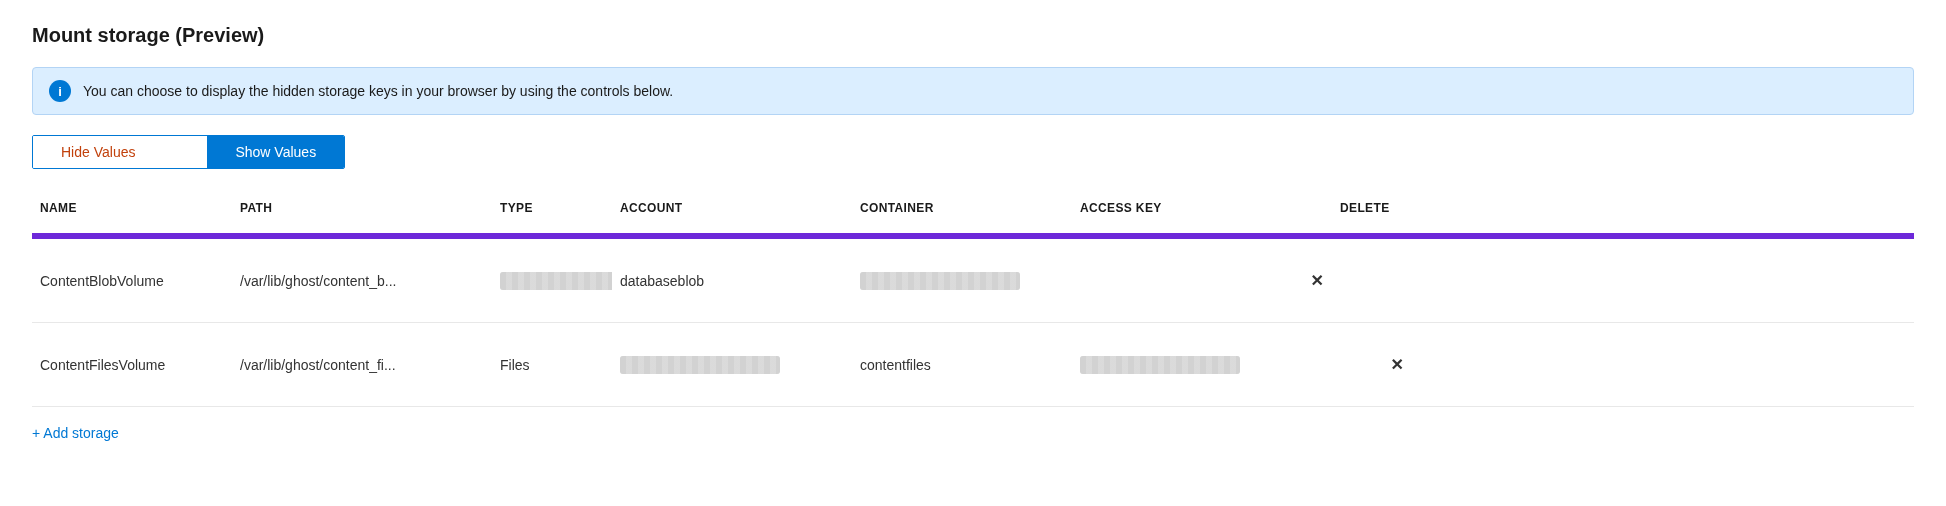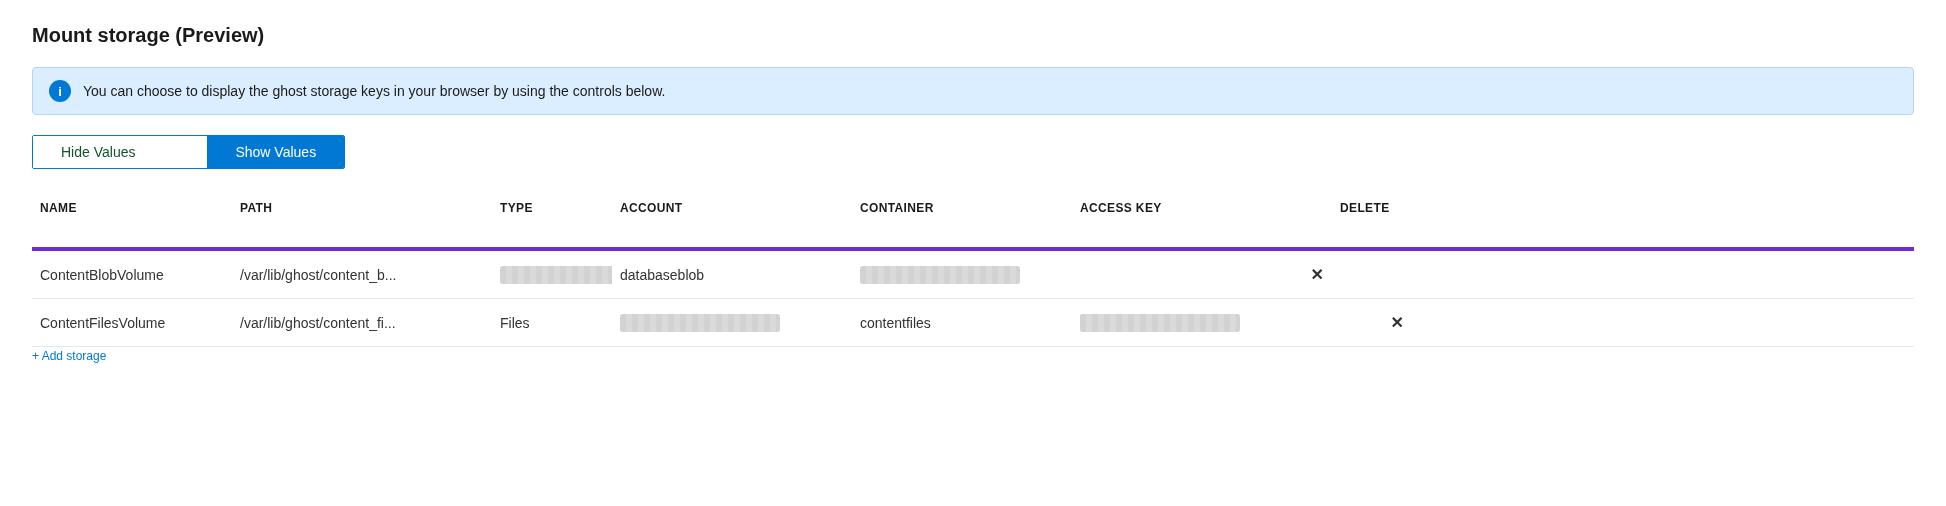--- a/index.html
+++ b/index.html
@@ -54,56 +54,56 @@
     .toggle-btn {
       padding: 8px 28px;
       font-size: 14px;
       cursor: pointer;
       border: none;
       outline: none;
       font-family: inherit;
     }
     .toggle-btn.inactive {
       background: #fff;
-      color: #14532d;
+      color: #c2410c;
     }
     .toggle-btn.active {
       background: #0078d4;
       color: #fff;
       margin-left: 44px;
     }
     .table-container {
       width: 100%;
     }
     .table-header {
       display: grid;
       grid-template-columns: 200px 260px 120px 240px 220px 260px 80px;
-      border-bottom: 4px solid #6d28d9;
-      padding-bottom: 24px;
+      border-bottom: 6px solid #6d28d9;
+      padding-bottom: 10px;
       margin-bottom: 0;
     }
     .col-header {
       font-size: 12px;
       font-weight: 700;
       color: #1a1a1a;
       text-transform: uppercase;
       letter-spacing: 0.03em;
       padding: 8px 8px;
     }
     .col-header.right {
       text-align: left;
     }
     .table-row {
       display: grid;
       grid-template-columns: 200px 260px 120px 240px 220px 260px 80px;
       border-bottom: 1px solid #e8e8e8;
       align-items: center;
     }
     .cell {
-      padding: 14px 8px;
+      padding: 32px 8px;
       font-size: 14px;
       color: #333;
       overflow: hidden;
       text-overflow: ellipsis;
       white-space: nowrap;
     }
     .cell.right {
       text-align: right;
     }
     .masked-value {
@@ -130,36 +130,37 @@
       opacity: 0.7;
     }
     .delete-icon {
       font-size: 16px;
       color: #333;
       cursor: pointer;
       font-weight: 700;
     }
     .add-storage-link {
       display: inline-block;
+      margin-top: 18px;
       color: #0078d4;
-      font-size: 12px;
+      font-size: 14px;
       cursor: pointer;
       text-decoration: none;
     }
   </style>
 </head>
 <body>
 
 
 
 <h1 class="page-title">Mount storage (Preview)</h1>
 
 <div class="info-banner">
   <div class="info-icon">i</div>
-  <span class="info-text">You can choose to display the ghost storage keys in your browser by using the controls below.</span>
+  <span class="info-text">You can choose to display the hidden storage keys in your browser by using the controls below.</span>
 </div>
 
 <div class="toggle-buttons">
   <button class="toggle-btn inactive">Hide Values</button>
   <button class="toggle-btn active">Show Values</button>
 </div>
 
 <div class="table-container">
   <div class="table-header">
     <div class="col-header">NAME</div>

